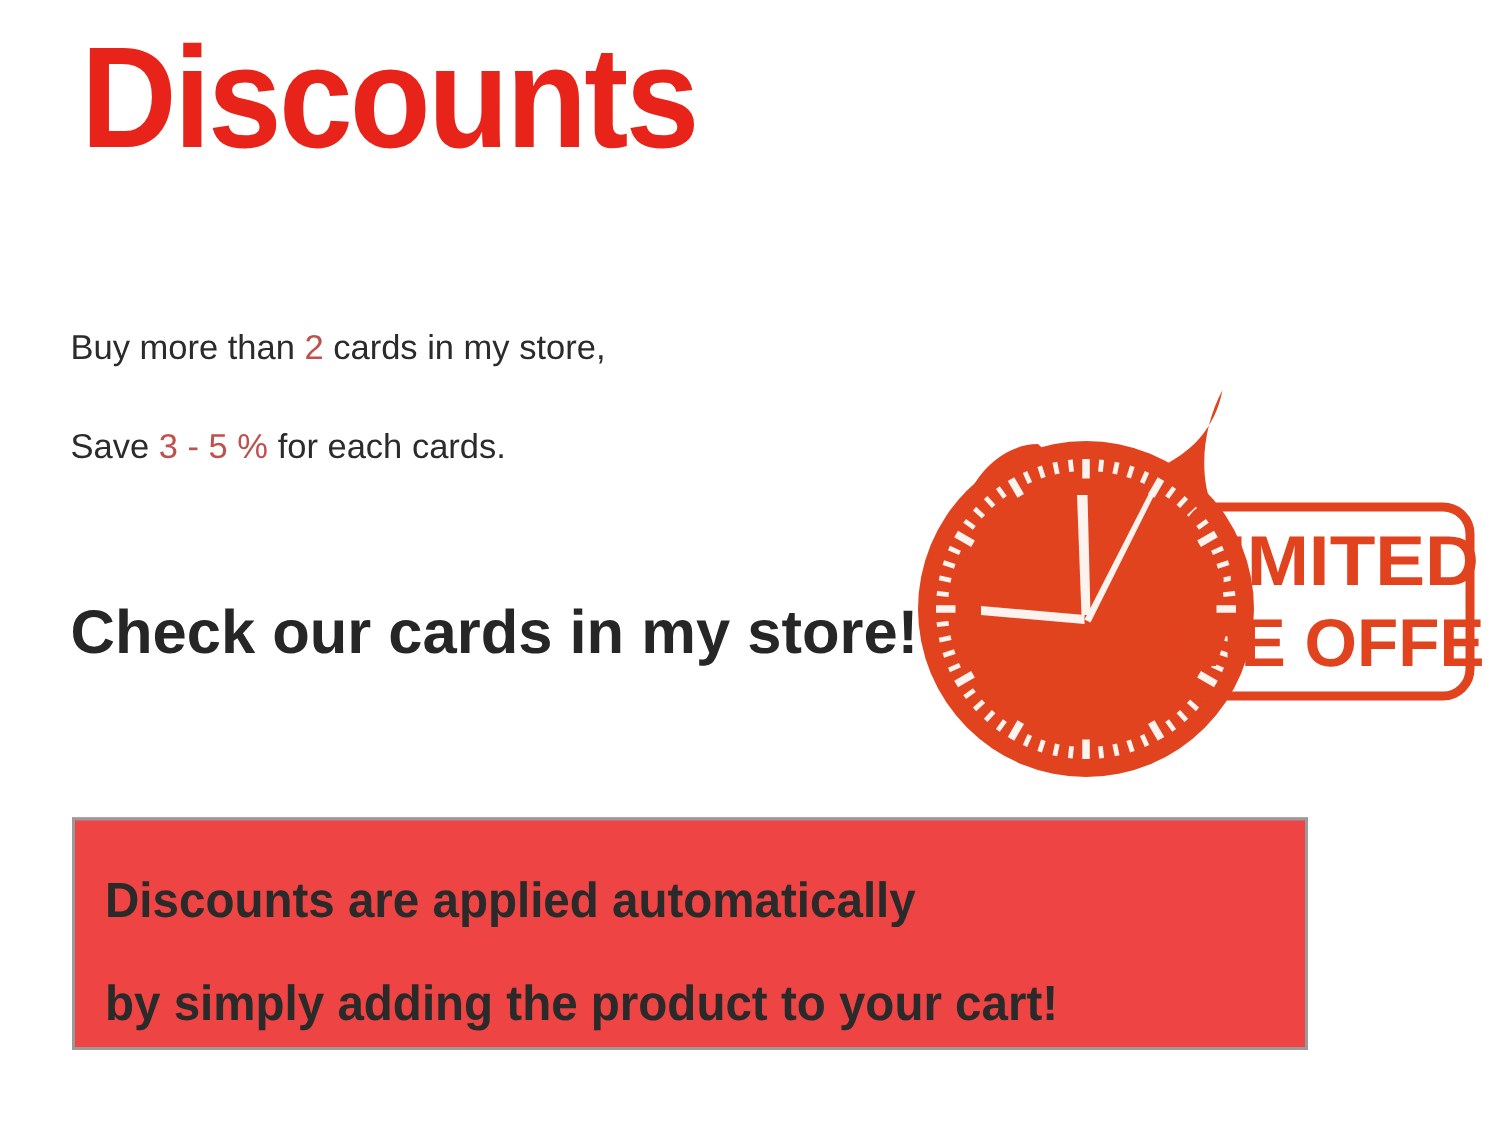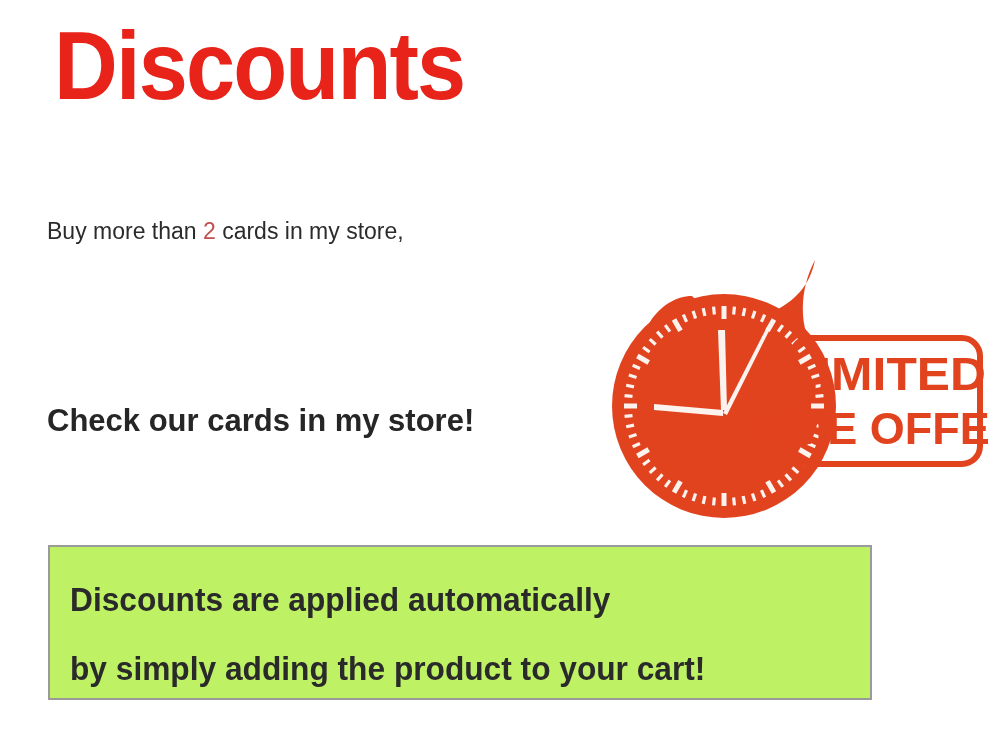--- a/index.html
+++ b/index.html
@@ -54,21 +54,21 @@
     font-weight: normal;
   }
   .accent {
     color: #c0504d;
   }
 
   .cta-line {
     position: absolute;
     left: 47px;
     top: 398px;
-    font-size: 31px;
+    font-size: 41px;
     line-height: 46px;
     font-weight: bold;
     color: #262626;
     white-space: nowrap;
   }
 
   
   .offer-graphic {
     position: absolute;
     left: 596px;
@@ -84,21 +84,21 @@
   }
 
   
   .callout-box {
     position: absolute;
     left: 48px;
     top: 545px;
     width: 824px;
     height: 155px;
     border: 2px solid #9a9a9a;
-    background: #bef264;
+    background: #ef4444;
     box-sizing: border-box;
   }
   .callout-inner {
     position: absolute;
     left: 20px;
     top: 18px;
     right: 10px;
   }
   .callout-line {
     font-family: "Liberation Sans Narrow", "Liberation Sans", "DejaVu Sans", sans-serif;
@@ -114,20 +114,21 @@
 </head>
 <body>
 
 <div id="page">
 
   <div class="title">Discounts</div>
 
   <div class="body-block">
     <div class="body-line"><span>Buy more than </span><span class="accent">2</span><span> cards in my store,</span></div>
 
+    <div class="body-line"><span>Save </span><span class="accent">3 - 5 %</span><span> for each cards.</span></div>
   </div>
 
   <div class="cta-line">Check our cards in my store!</div>
 
   <div class="offer-graphic">
     <svg viewBox="0 0 392 260" xmlns="http://www.w3.org/2000/svg">
       <defs>
 
         <g id="tickset"></g>
       </defs>

